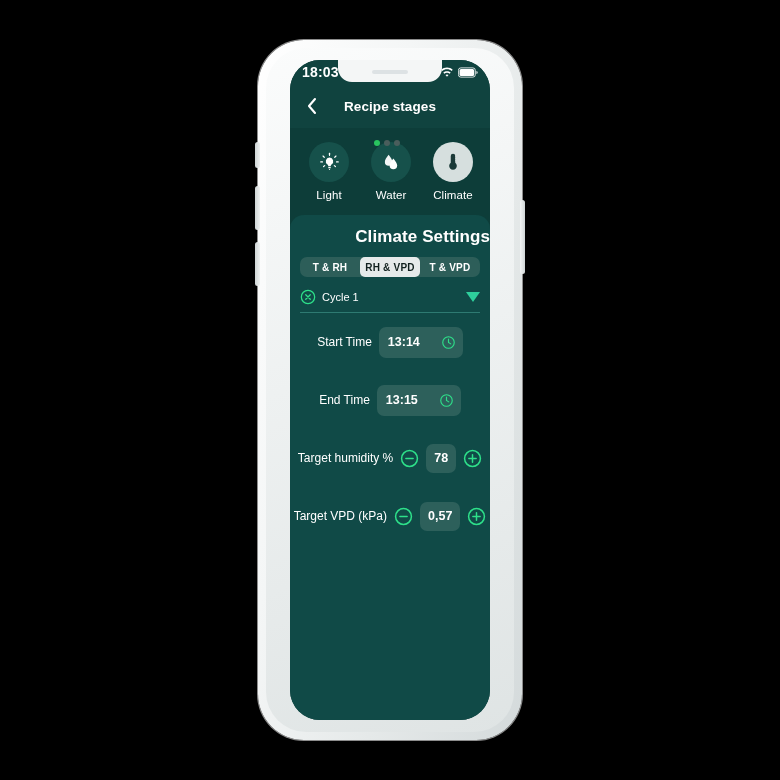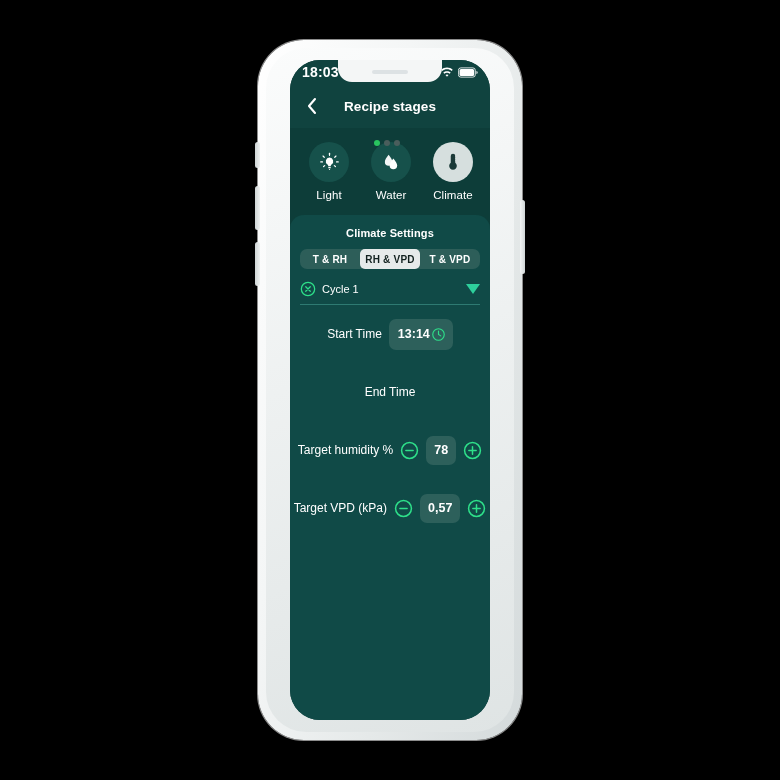--- a/index.html
+++ b/index.html
@@ -204,23 +204,23 @@
   .content-card {
     background: #104a47;
     border-radius: 14px 14px 0 0;
     margin-top: 2px;
     height: 100%;
     padding: 12px 0 0 0;
     position: relative;
     overflow: hidden;
   }
   .card-title {
-    text-align: center;
-    color: #ffffff;
-    font-size: 11px;
+    text-align: right;
+    color: #ffffff;
+    font-size: 17px;
     font-weight: bold;
     margin-bottom: 10px;
     letter-spacing: .1px;
   }
 
   
   .segmented {
     margin: 0 10px;
     height: 20px;
     background: #2d5e59;
@@ -272,21 +272,21 @@
     height: 58px;
     gap: 7px;
   }
   .row-label {
     color: #ffffff;
     font-size: 12px;
     text-align: right;
     white-space: nowrap;
   }
   .field {
-    width: 64px;
+    width: 84px;
     height: 31px;
     border-radius: 7px;
     background: #2d605b;
     display: flex;
     align-items: center;
     padding: 0 9px;
     position: relative;
   }
   .field-value {
     color: #ffffff;
@@ -484,20 +484,29 @@
               <svg width="15" height="15" viewBox="0 0 24 24" fill="none" stroke="#2ee08a" stroke-width="1.8">
                 <circle cx="12" cy="12" r="9.2"></circle>
                 <path d="M12 6.6V12l3.6 2.2" stroke-linecap="round"></path>
               </svg>
             </span>
           </div>
         </div>
 
         <div class="form-row">
           <div class="row-label">End Time</div>
+          <div class="field">
+            <span class="field-value">13:15</span>
+            <span class="field-icon">
+              <svg width="15" height="15" viewBox="0 0 24 24" fill="none" stroke="#2ee08a" stroke-width="1.8">
+                <circle cx="12" cy="12" r="9.2"></circle>
+                <path d="M12 6.6V12l3.6 2.2" stroke-linecap="round"></path>
+              </svg>
+            </span>
+          </div>
         </div>
 
 
         <div class="form-row">
           <div class="row-label">Target humidity %</div>
           <svg class="step-btn" viewBox="0 0 24 24" fill="none">
             <circle cx="12" cy="12" r="10" stroke="#2ee08a" stroke-width="1.9"></circle>
             <path d="M7.4 12h9.2" stroke="#2ee08a" stroke-width="1.9" stroke-linecap="round"></path>
           </svg>
           <div class="field stepper-value">

